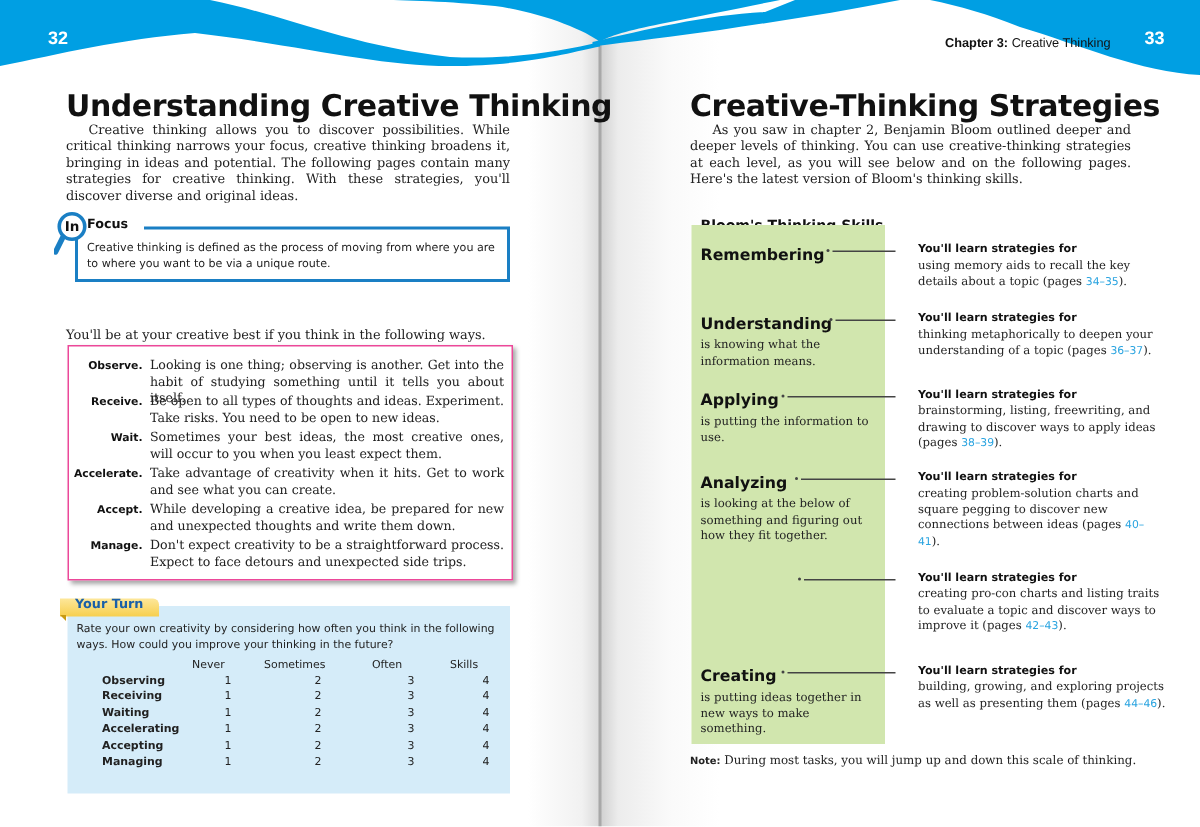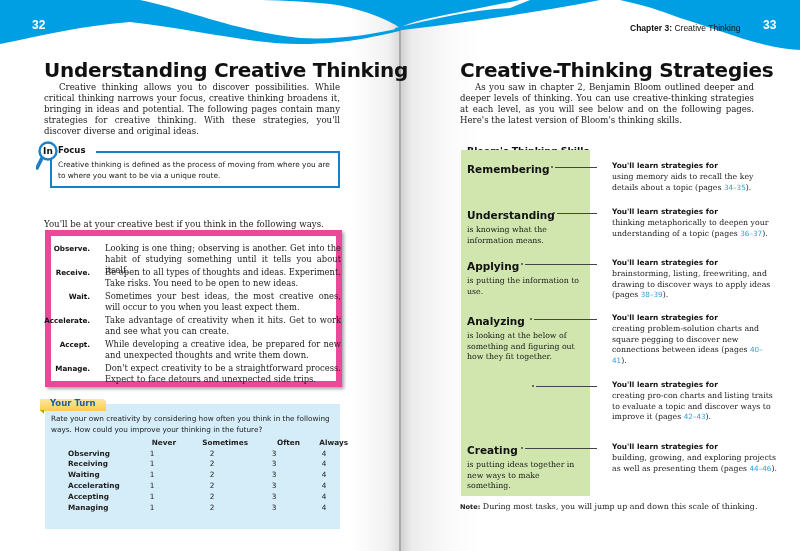--- a/index.html
+++ b/index.html
@@ -31,33 +31,33 @@
   
   .focus-box { position: absolute; left: 50px; top: 152px; width: 290px; height: 36px; border: 2px solid #1a7fc4; border-top: none; }
   .focus-topline { position: absolute; left: 96px; top: 151px; width: 244px; height: 2px; background: #1a7fc4; }
   .focus-icon { position: absolute; left: 36px; top: 141px; width: 22px; height: 30px; }
   .focus-title { position: absolute; left: 58px; top: 145px; font-family: "DejaVu Sans", sans-serif; font-weight: bold; font-size: 8.5px; color: #111; }
   .focus-text { position: absolute; left: 58px; top: 159px; width: 280px; font-family: "DejaVu Sans", sans-serif; font-size: 7.4px; line-height: 11px; color: #222; }
 
   .h2-red { position: absolute; left: 44px; top: 200px; font-family: "DejaVu Sans", sans-serif; font-weight: bold; font-size: 13px; color: #e0123e; }
   .state-intro { position: absolute; left: 44px; top: 219px; font-size: 8.6px; color: #222; }
 
-  .state-box { position: absolute; left: 45px; top: 230px; width: 297px; height: 157px; background: #fff; border: 6px solid #ec4899; box-shadow: 2px 2px 3px rgba(0,0,0,0.35); }
+  .state-box { position: absolute; left: 45px; top: 230px; width: 297px; height: 157px; background: #fff; border: 1px solid #ec4899; box-shadow: 2px 2px 3px rgba(0,0,0,0.35); }
   .state-row { position: absolute; left: 0; width: 100%; }
   .state-term { position: absolute; right: 246px; font-family: "DejaVu Sans", sans-serif; font-weight: bold; font-size: 7.2px; color: #111; white-space: nowrap; top: 1px; }
   .state-def { position: absolute; left: 54px; width: 236px; font-size: 8.4px; line-height: 11px; color: #222; text-align: justify; }
 
   
   .turn-box { position: absolute; left: 45px; top: 404px; width: 295px; height: 125px; background: #d5ecf9; }
   .turn-tab { position: absolute; left: 40px; top: 399px; width: 66px; height: 12px; background: linear-gradient(#fde79a, #f7cf4e); border-radius: 0 4px 0 0; }
   .turn-tab-fold { position: absolute; left: 40px; top: 410px; width: 0; height: 0; border-left: 4px solid transparent; border-top: 4px solid #c79a14; }
   .turn-title { position: absolute; left: 50px; top: 398px; font-family: "DejaVu Sans", sans-serif; font-weight: bold; font-size: 8.5px; color: #1a5fa8; }
   .turn-text { position: absolute; left: 51px; top: 413px; width: 285px; font-family: "DejaVu Sans", sans-serif; font-size: 7.3px; line-height: 11px; color: #222; }
   .turn-table { position: absolute; left: 68px; top: 437px; border-collapse: collapse; font-family: "DejaVu Sans", sans-serif; font-size: 7.3px; color: #222; }
-  .turn-table th { font-weight: bold; text-align: right; height: 10.8px; padding: 0; }
+  .turn-table th { font-weight: normal; text-align: left; height: 10.8px; padding: 0; }
   .turn-table td { text-align: center; height: 10.8px; padding: 0; }
   .turn-table td.lbl { text-align: left; font-weight: bold; width: 60px; }
   .turn-table .c1 { width: 48px; }
   .turn-table .c2 { width: 72px; }
   .turn-table .c3 { width: 52px; }
   .turn-table .c4 { width: 48px; }
 
   
   .bloom-title { position: absolute; left: 467px; top: 145px; font-family: "DejaVu Sans", sans-serif; font-weight: bold; font-size: 9.4px; color: #111; text-align: right; }
   .bloom-green { position: absolute; left: 461px; top: 150px; width: 129px; height: 346px; background: #d1e6ae; }
@@ -144,21 +144,21 @@
   <div class="turn-tab-fold"></div>
   <div class="turn-title">Your Turn</div>
   <div class="turn-text">Rate your own creativity by considering how often you think in the following ways. How could you improve your thinking in the future?</div>
   <table class="turn-table">
     <thead>
       <tr>
         <th class="lbl"></th>
         <th class="c1">Never</th>
         <th class="c2">Sometimes</th>
         <th class="c3">Often</th>
-        <th class="c4">Always</th>
+        <th class="c4">Skills</th>
       </tr>
     </thead>
     <tbody>
       <tr>
         <td class="lbl">Observing</td>
         <td>1</td>
         <td>2</td>
         <td>3</td>
         <td>4</td>
       </tr>

